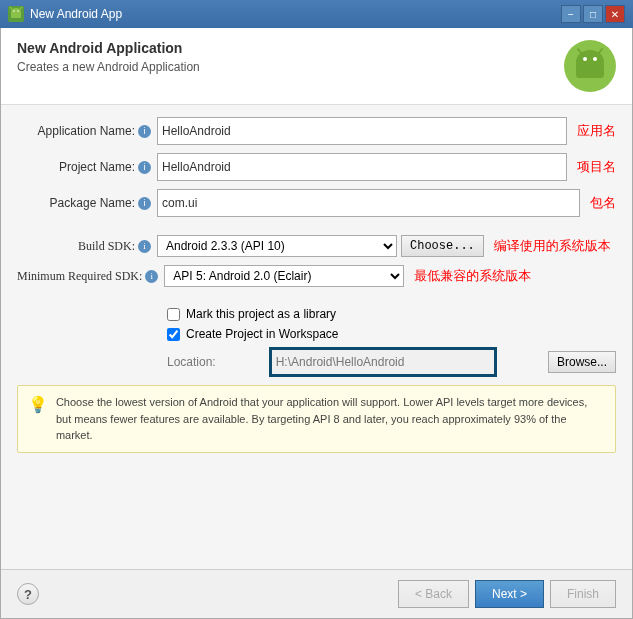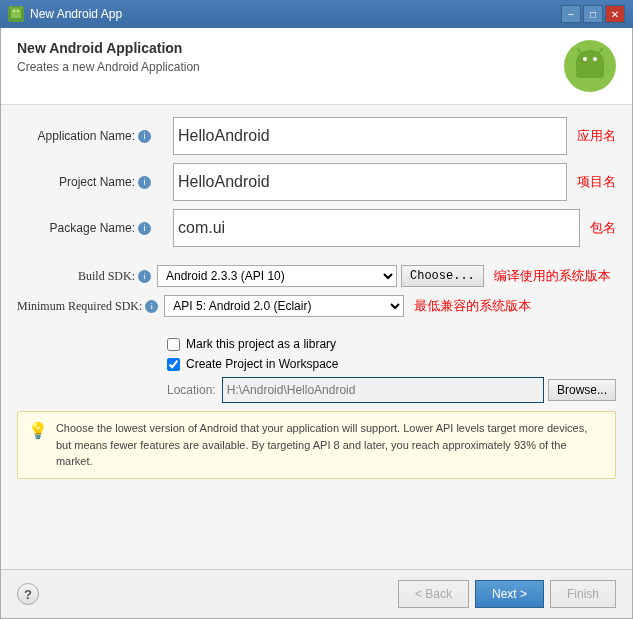--- a/index.html
+++ b/index.html
@@ -121,27 +121,26 @@
       background: #5a8fc0;
       color: white;
       font-size: 9px;
       text-align: center;
       line-height: 13px;
       margin-left: 3px;
       cursor: help;
     }
     .form-input {
       flex: 1;
-      height: 38px;
+      height: 28px;
       border: 1px solid #aaa;
       background: white;
       padding: 2px 4px;
-      font-size: 16px;
+      font-size: 12px;
       color: #333;
-      margin-left: 16px;
     }
     .annotation {
       color: red;
       font-size: 13px;
       margin-left: 10px;
       white-space: nowrap;
     }
 
     
     .sdk-row {
@@ -189,30 +188,31 @@
     .checkbox-row input[type=checkbox] {
       margin-right: 6px;
     }
 
     
     .location-row {
       display: flex;
       align-items: center;
       margin-bottom: 8px;
       padding-left: 150px;
+      gap: 47px;
     }
     .location-label {
       font-size: 12px;
       color: #777;
       margin-right: 6px;
     }
     .location-input {
       flex: 1;
       height: 22px;
-      border: 1px solid #0c4a6e;
+      border: 3px solid #0c4a6e;
       background: #f0f0f0;
       padding: 12px 4px;
       font-size: 12px;
       color: #777;
     }
     .browse-btn {
       margin-left: 4px;
       height: 22px;
       padding: 0 8px;
       background: linear-gradient(to bottom, #f5f5f5, #e0e0e0);

